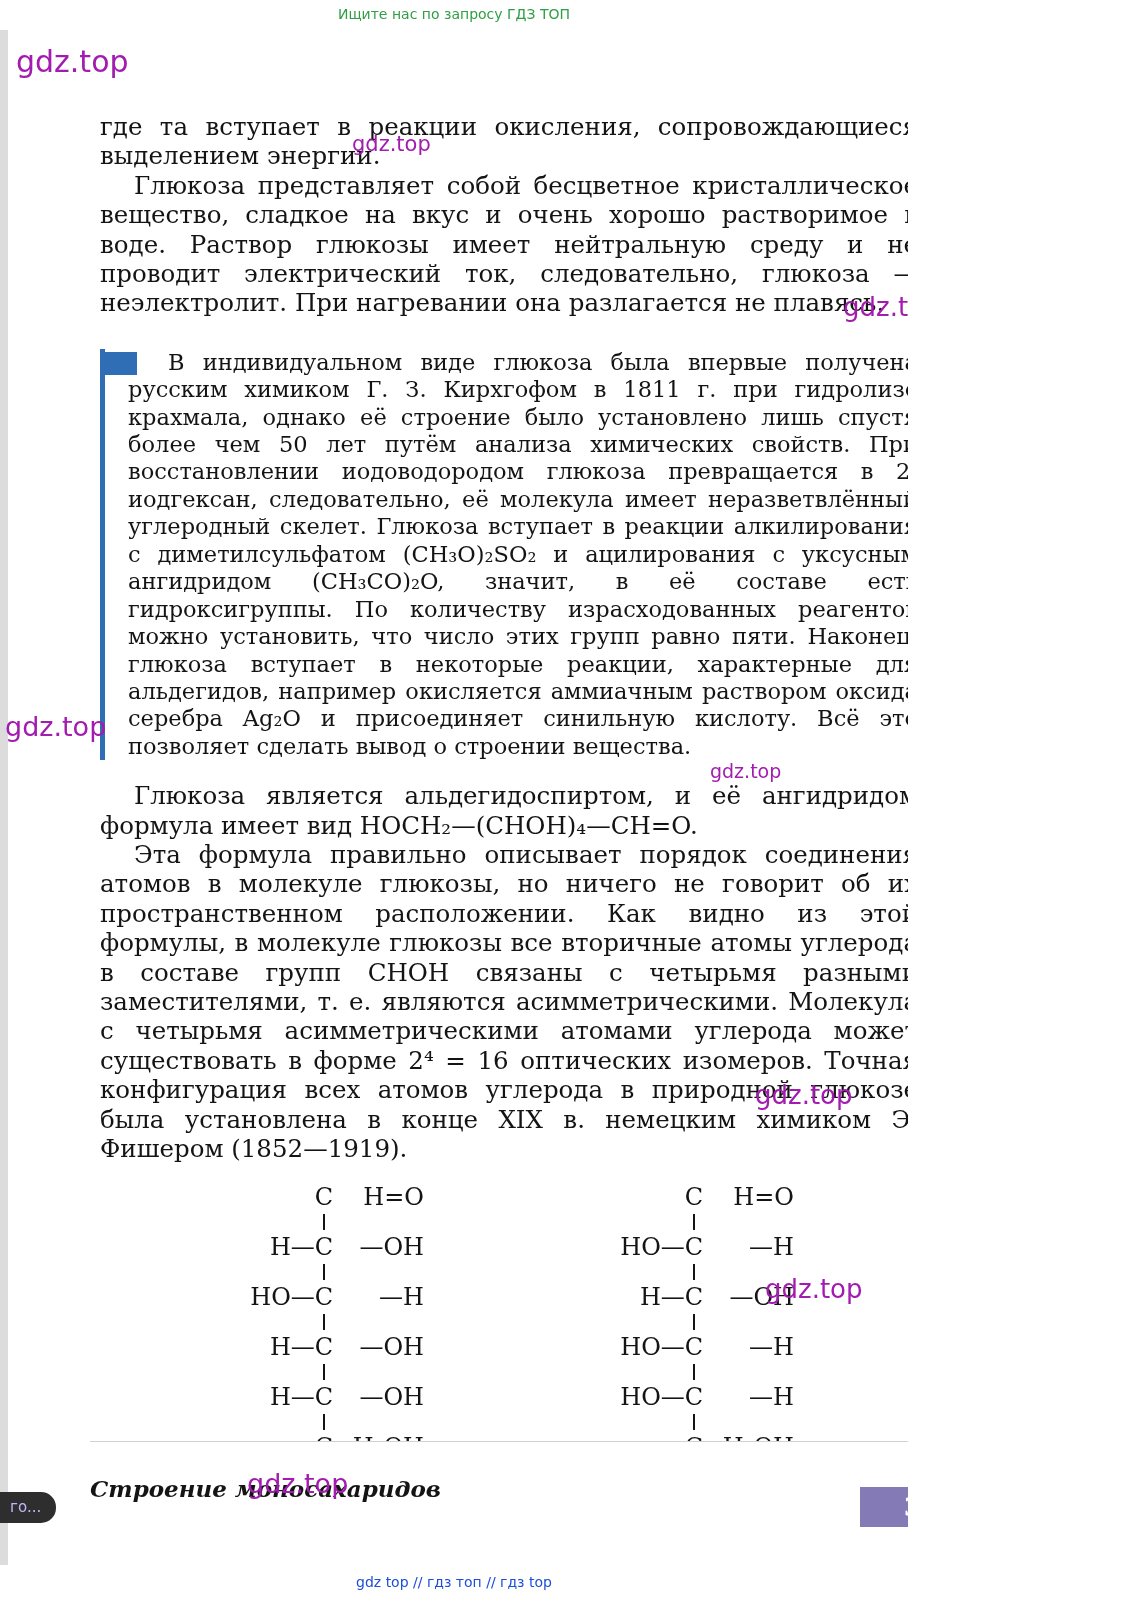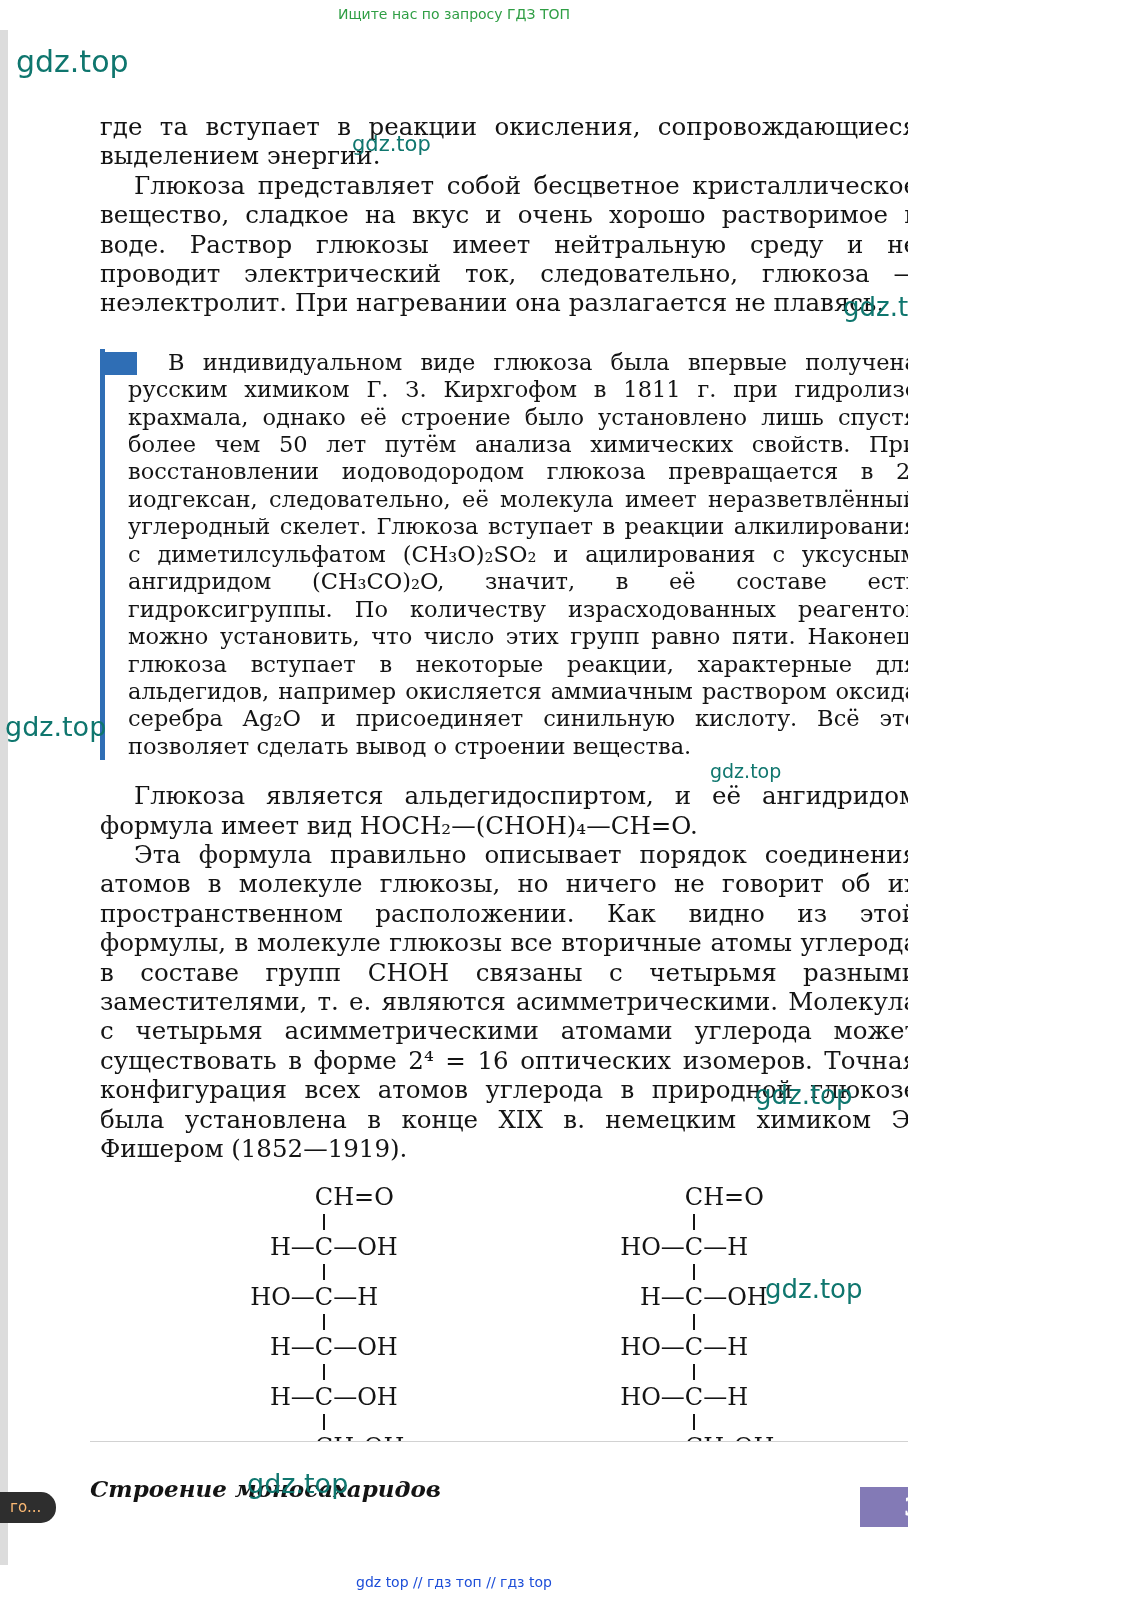--- a/index.html
+++ b/index.html
@@ -21,21 +21,21 @@
   .banner {
     position: absolute; top: 6px; left: 0; width: 100%;
     text-align: center;
     font-family: "DejaVu Sans", "Liberation Sans", sans-serif;
     font-size: 14px;
     color: #2f9e44;
   }
   .wm {
     position: absolute;
     font-family: "DejaVu Sans", "Liberation Sans", sans-serif;
-    color: #0f766e;
+    color: #a21caf;
     white-space: nowrap;
     z-index: 5;
   }
   .content {
     position: absolute; left: 100px; top: 112px; width: 818px;
   }
   .para {
     font-size: 24.5px;
     line-height: 1.2;
     text-align: justify;
@@ -70,21 +70,21 @@
   }
   .fgrid {
     display: grid;
     grid-template-columns: 1fr max-content 1fr;
     width: 200px;
     font-size: 24px;
     line-height: 28px;
   }
   .fl { text-align: right; }
   .fc { text-align: center; }
-  .fr { text-align: left; }
+  .fr { text-align: right; }
   .bondrow {
     grid-column: 1 / -1;
     width: 2px; height: 16px;
     background: #141414;
     justify-self: center;
     margin: 3px 0;
   }
   .flabel {
     text-align: center;
     font-size: 22px;
@@ -108,21 +108,21 @@
   .badge {
     width: 142px; height: 40px;
     background: #837ab6;
     color: #ffffff;
     display: flex; align-items: center; justify-content: center;
     font-size: 26px; font-weight: bold; margin-top: 37px;
   }
   .toast {
     position: absolute; left: 0; top: 1492px;
     background: #2e2e2e;
-    color: #fdba74;
+    color: #c4b5fd;
     font-family: "DejaVu Sans", "Liberation Sans", sans-serif;
     font-size: 15px;
     padding: 6px 15px 7px 10px;
     border-radius: 0 15px 15px 0;
     z-index: 6;
   }
   .bottom-links {
     position: absolute; left: 0; top: 1574px; width: 100%;
     text-align: center;
     font-family: "DejaVu Sans", "Liberation Sans", sans-serif;

